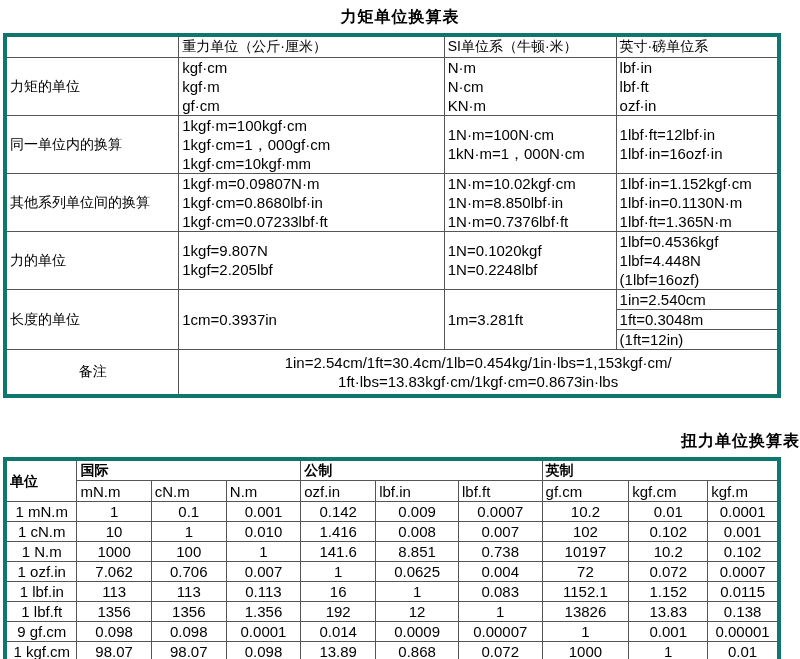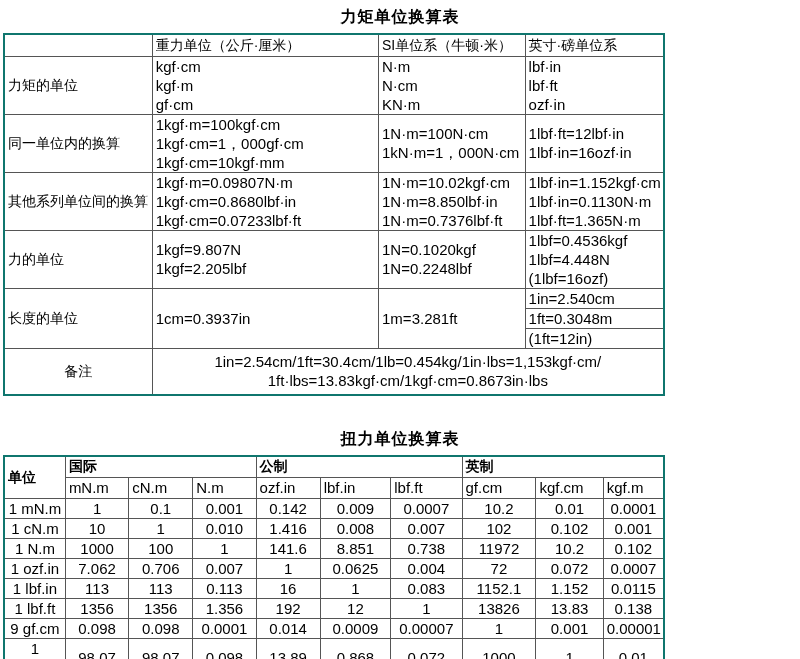--- a/index.html
+++ b/index.html
@@ -1,21 +1,21 @@
 <!DOCTYPE html>
 <html><head>
 <meta charset="utf-8">
 <style>
   * { box-sizing: border-box; }
   html, body { margin: 0; padding: 0; background: #fff; color: #000; }
   body { font-family: "Liberation Sans", "DejaVu Sans", sans-serif; }
   .page { width: 800px; height: 659px; overflow: hidden; }
   .tbl-title { font-size: 16px; font-weight: bold; text-align: center; margin: 0; padding: 7px 0 5px 0; letter-spacing: 1px; }
-  .tbl-title.second { margin-top: 26px; }
-  table { border-collapse: collapse; table-layout: fixed; width: 662px; margin-left: 3px; border: 2px solid #0f766e; }
+  .tbl-title.second { margin-top: 26px; text-align: right; }
+  table { border-collapse: collapse; table-layout: fixed; width: 778px; margin-left: 3px; border: 4px solid #0f766e; }
   td { border: 1px solid #555; font-size: 15px; line-height: 19px; padding: 0 3px; vertical-align: middle; overflow: hidden; }
   td div { white-space: nowrap; }
   .zh { font-size: 14px; }
   .bold { font-weight: bold; }
   .h22 { height: 22px; }
   .h57 { height: 57px; }
   .h58 { height: 58px; }
   .h19 { height: 19px; }
   .h47 { height: 47px; text-align: center; }
   .h21 { height: 21px; }
@@ -197,21 +197,21 @@
         <td>0.001</td>
       </tr>
       <tr class="h20">
         <td>1 N.m</td>
         <td>1000</td>
         <td>100</td>
         <td>1</td>
         <td>141.6</td>
         <td>8.851</td>
         <td>0.738</td>
-        <td>11972</td>
+        <td>10197</td>
         <td>10.2</td>
         <td>0.102</td>
       </tr>
       <tr class="h20">
         <td>1 ozf.in</td>
         <td>7.062</td>
         <td>0.706</td>
         <td>0.007</td>
         <td>1</td>
         <td>0.0625</td>

